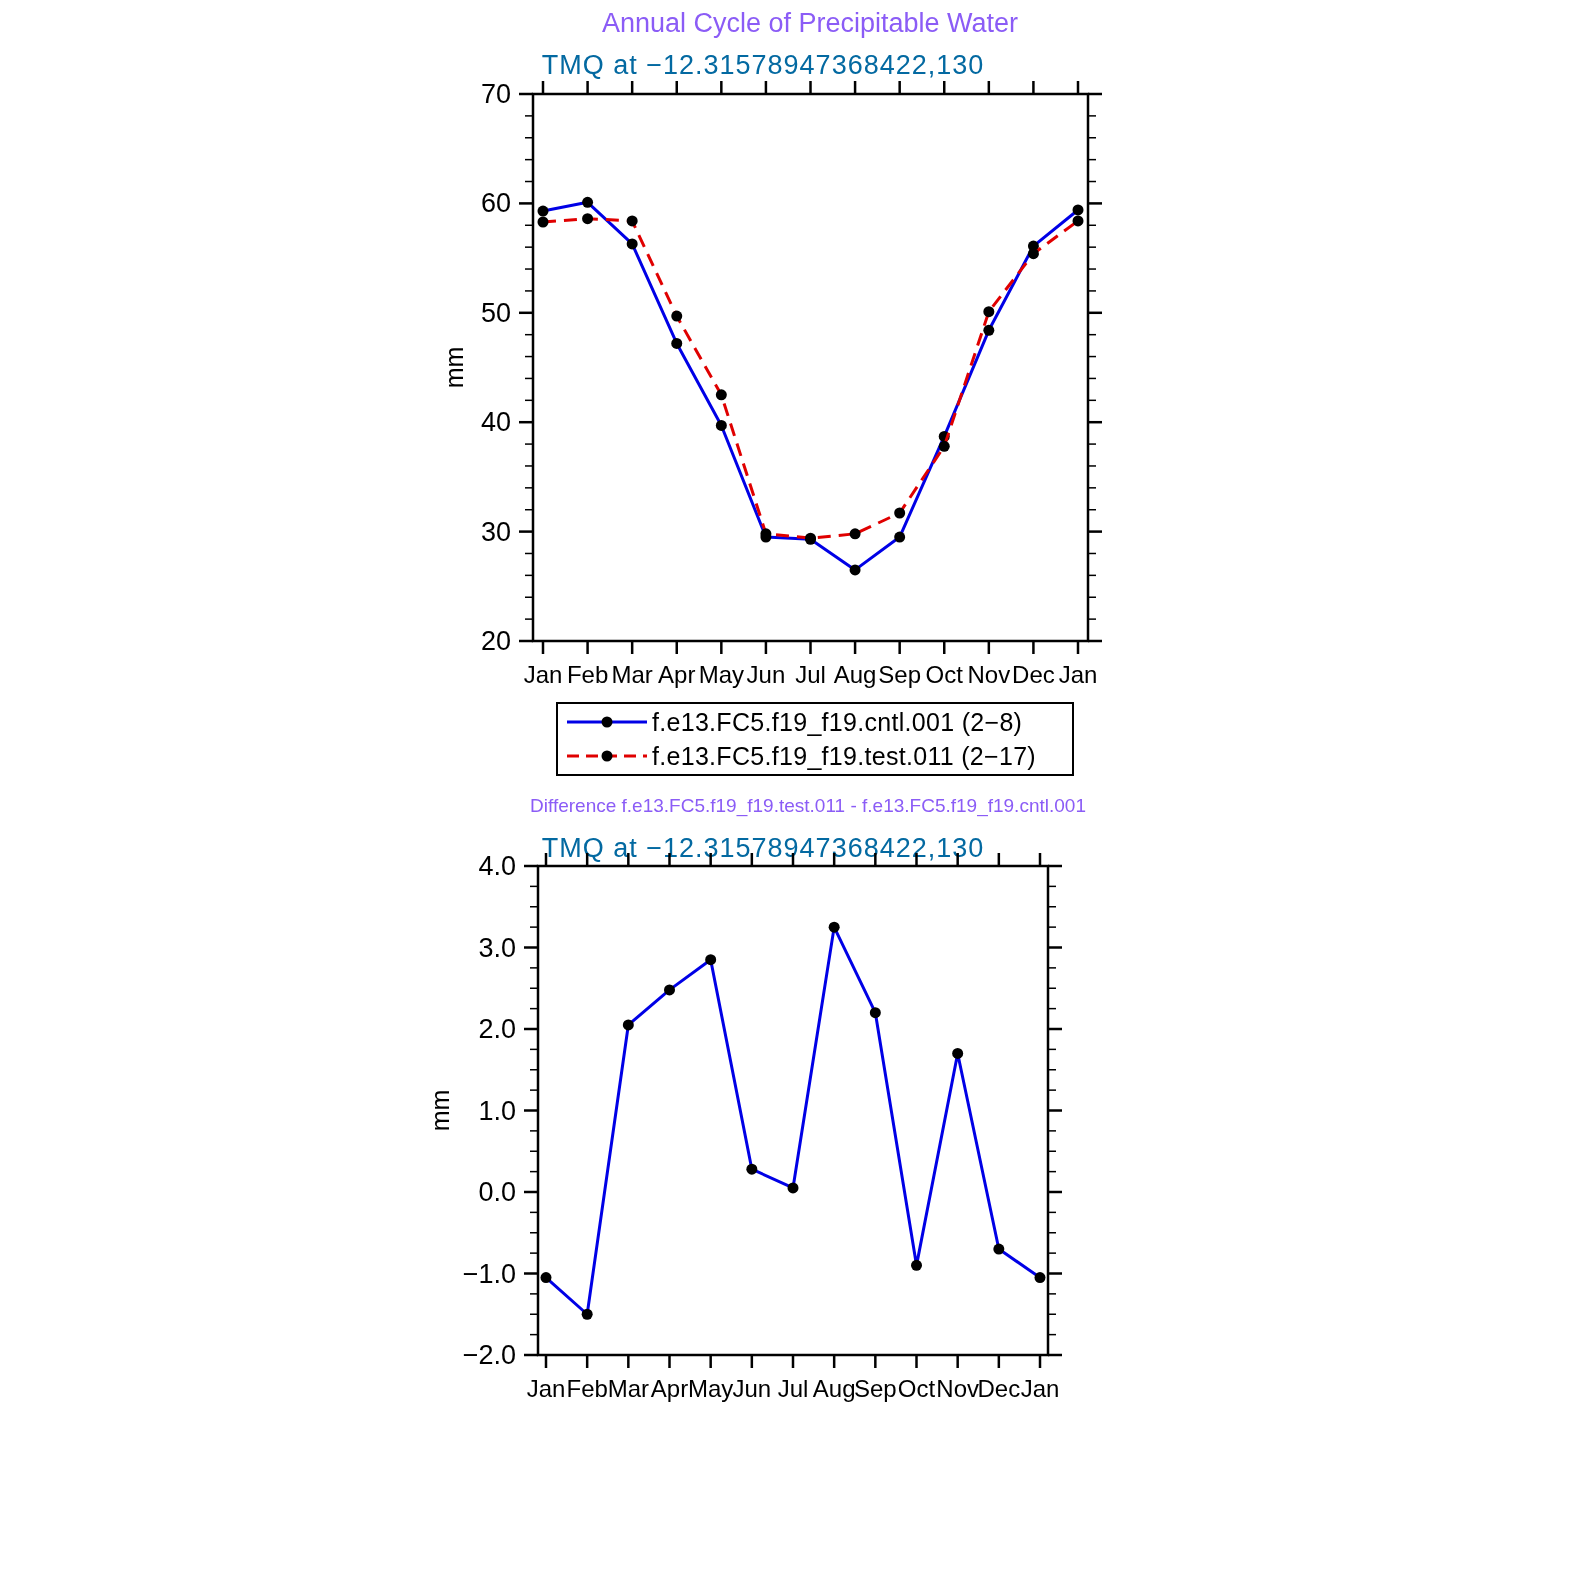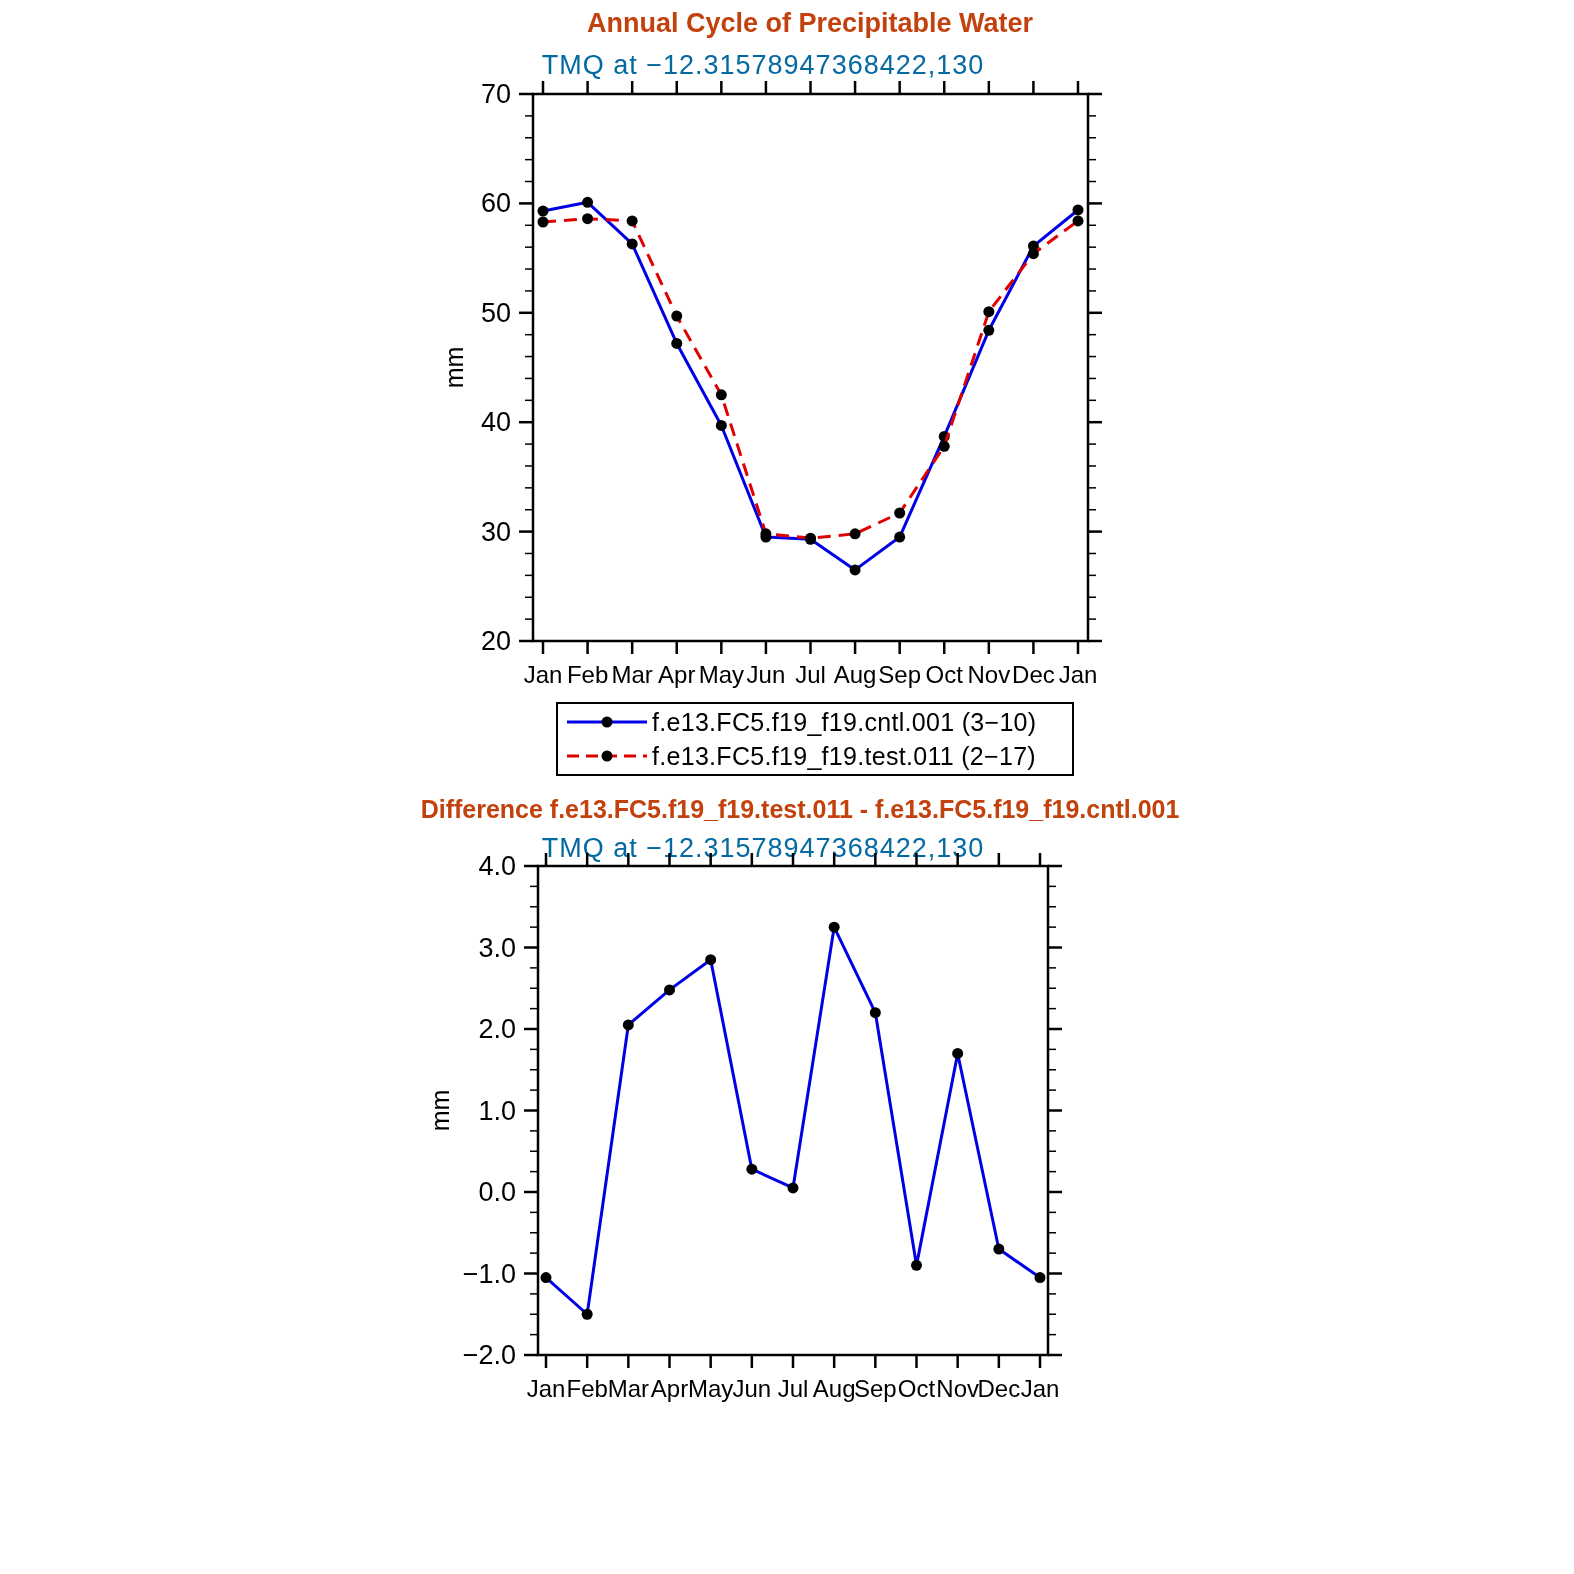--- a/index.html
+++ b/index.html
@@ -1,20 +1,20 @@
 <!DOCTYPE html>
 <html><head>
 <meta charset="utf-8">
 <style>
   html,body{margin:0;padding:0;background:#ffffff;}
   .page{position:relative;width:1574px;height:1574px;background:#ffffff;
         font-family:"Liberation Sans","DejaVu Sans",sans-serif;overflow:hidden;color:#000;}
-  .chart-title{position:absolute;font-weight:bold;text-align:center;color:#c2410c;}
+  .chart-title{position:absolute;font-weight:normal;text-align:center;color:#8b5cf6;}
   #title1{left:410px;top:8px;width:800px;font-size:27px;}
-  #title2{left:300px;top:795px;width:1000px;font-size:25px;text-align:center;}
+  #title2{left:308px;top:795px;width:1000px;font-size:19px;text-align:center;}
   .chart-subtitle{position:absolute;text-align:center;color:#0369a1;font-size:27px;letter-spacing:1px;}
   #sub1{left:450px;top:50px;width:626px;}
   #sub2{left:450px;top:833px;width:626px;}
   svg.charts{position:absolute;left:0;top:0;}
   svg text{font-family:"Liberation Sans","DejaVu Sans",sans-serif;}
   .legend{position:absolute;left:556px;top:702px;width:518px;box-sizing:border-box;
           border:2px solid #000;background:#fff;padding:1px 0;}
   .legend-row{display:flex;align-items:center;height:34px;}
   .legend-sample{width:86px;height:14px;margin-left:6px;flex:0 0 auto;}
   .legend-label{font-size:25px;margin-left:2px;white-space:nowrap;letter-spacing:0.3px;}
@@ -271,21 +271,21 @@
       <circle cx="998.8333333333333" cy="1249.05" r="5.5" fill="#000"></circle>
       <circle cx="1040" cy="1277.575" r="5.5" fill="#000"></circle>
     </svg>
 
   <div class="legend">
     <div class="legend-row">
       <svg class="legend-sample" viewBox="0 0 86 14">
         <line x1="3" y1="7" x2="83" y2="7" stroke="#0000e6" stroke-width="3"></line>
         <circle cx="43" cy="7" r="5.5" fill="#000000"></circle>
       </svg>
-      <span class="legend-label">f.e13.FC5.f19_f19.cntl.001  (3−10)</span>
+      <span class="legend-label">f.e13.FC5.f19_f19.cntl.001  (2−8)</span>
     </div>
     <div class="legend-row">
       <svg class="legend-sample" viewBox="0 0 86 14">
         <line x1="3" y1="7" x2="83" y2="7" stroke="#e00000" stroke-width="3" stroke-dasharray="12 7"></line>
         <circle cx="43" cy="7" r="5.5" fill="#000000"></circle>
       </svg>
       <span class="legend-label">f.e13.FC5.f19_f19.test.011  (2−17)</span>
     </div>
   </div>
 

